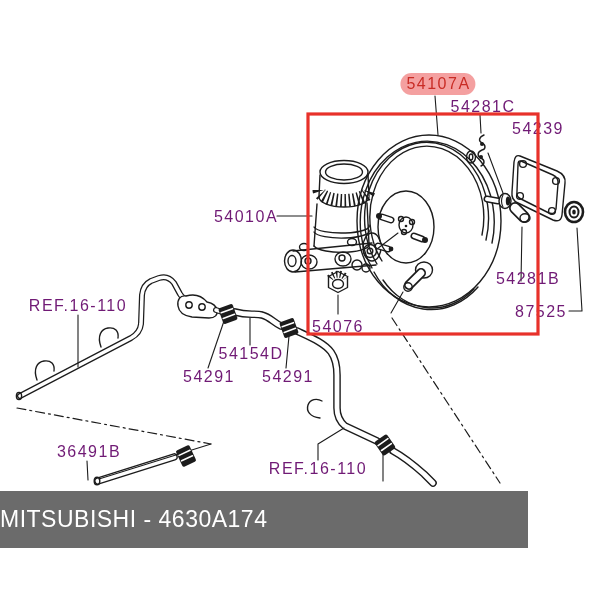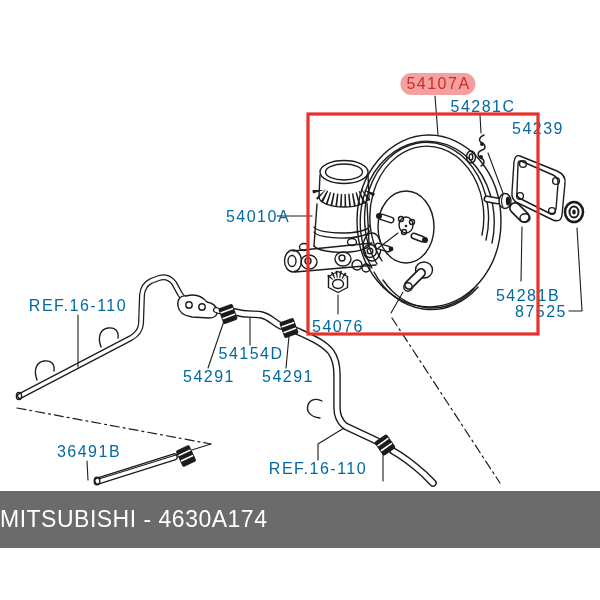--- a/index.html
+++ b/index.html
@@ -16,25 +16,25 @@
   .art .tubeo{stroke-width:6;}  .art .tubei{stroke:#fff;stroke-width:3.5;}
   .art .hoseo{stroke-width:7.6;}.art .hosei{stroke:#fff;stroke-width:4.8;}
   .art .rodo{stroke-width:10;}  .art .rodi{stroke:#fff;stroke-width:6.5;}
   .art .studo{stroke-width:7;}  .art .studi{stroke:#fff;stroke-width:4;}
   .art .filld{fill:var(--line);stroke:none;}
   .art .fillw{fill:#ffffff;}
   .art .w{stroke:#ffffff;stroke-width:1.6;}
   .art .knurl{stroke-width:13;stroke-dasharray:1.6 2.6;stroke-linecap:butt;}
   .art .nutband{stroke-width:7;stroke-dasharray:1.4 2.2;stroke-linecap:butt;}
   .lbl{position:absolute;transform:translate(-50%,-50%);white-space:nowrap;
-       font-size:16px;letter-spacing:1.5px;color:#0369a1;z-index:2;}
+       font-size:16px;letter-spacing:1.5px;color:#701a75;z-index:2;}
   .lbl.hl{background:var(--highlight-bg);color:var(--highlight-text);
           padding:2px 5px 2px 6px;z-index:4;border-radius:11px;}
   .overlay{z-index:3;pointer-events:none;}
-  .banner{position:absolute;left:0;top:491px;width:600px;height:57px;
+  .banner{position:absolute;left:0;top:491px;width:528px;height:57px;
           background:var(--banner-bg);color:var(--banner-text);
           display:flex;align-items:center;justify-content:space-between;gap:16px;
           font-size:23px;letter-spacing:0.5px;z-index:5;}
 </style>
 </head>
 <body>
 
 <div class="stage">
 
   <svg class="art" width="600" height="490" viewBox="0 0 600 490">
@@ -197,22 +197,22 @@
       <path class="thin" d="M 383,453 L 383,481"></path>
       <path class="thin" d="M 403,292 L 391,313"></path>
       <path class="dashdot" d="M 392,318 L 500,483"></path>
       <path class="dashdot" d="M 17,408 L 211,444"></path>
     </g>
   </svg>
 
   <div class="lbl hl" style="left:438px;top:84px">54107A</div>
   <div class="lbl" style="left:483px;top:107px">54281C</div>
   <div class="lbl" style="left:538px;top:129px">54239</div>
-  <div class="lbl" style="left:258px;top:217px">54010A</div>
-  <div class="lbl" style="left:528px;top:296px">54281B</div>
+  <div class="lbl" style="left:246px;top:217px">54010A</div>
+  <div class="lbl" style="left:528px;top:279px">54281B</div>
   <div class="lbl" style="left:541px;top:312px">87525</div>
   <div class="lbl" style="left:338px;top:327px">54076</div>
   <div class="lbl" style="left:251px;top:354px">54154D</div>
   <div class="lbl" style="left:209px;top:377px">54291</div>
   <div class="lbl" style="left:288px;top:377px">54291</div>
   <div class="lbl" style="left:78px;top:306px">REF.16-110</div>
   <div class="lbl" style="left:89px;top:452px">36491B</div>
   <div class="lbl" style="left:318px;top:469px">REF.16-110</div>
 
   <svg class="overlay" width="600" height="490" viewBox="0 0 600 490">

